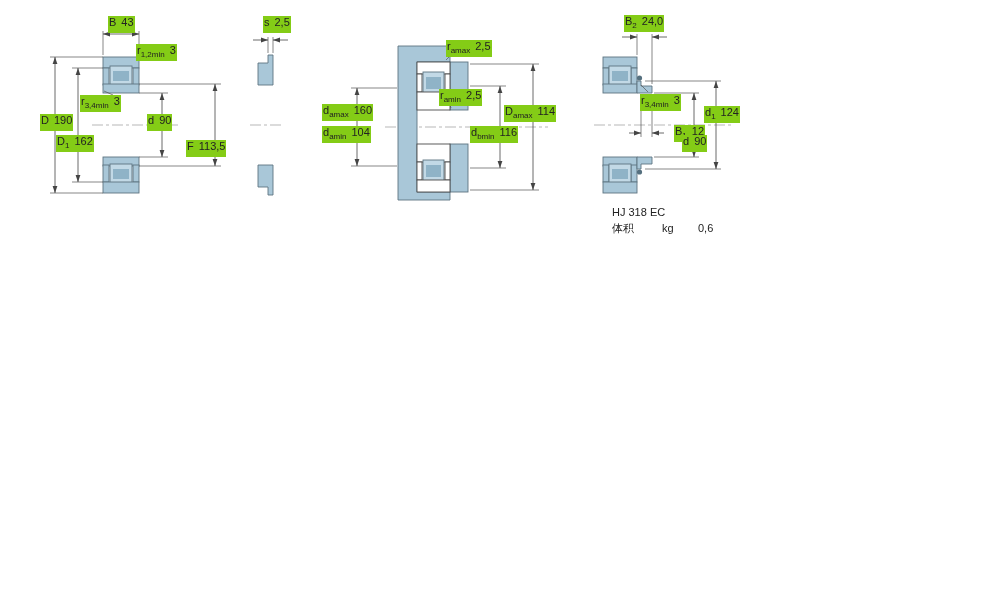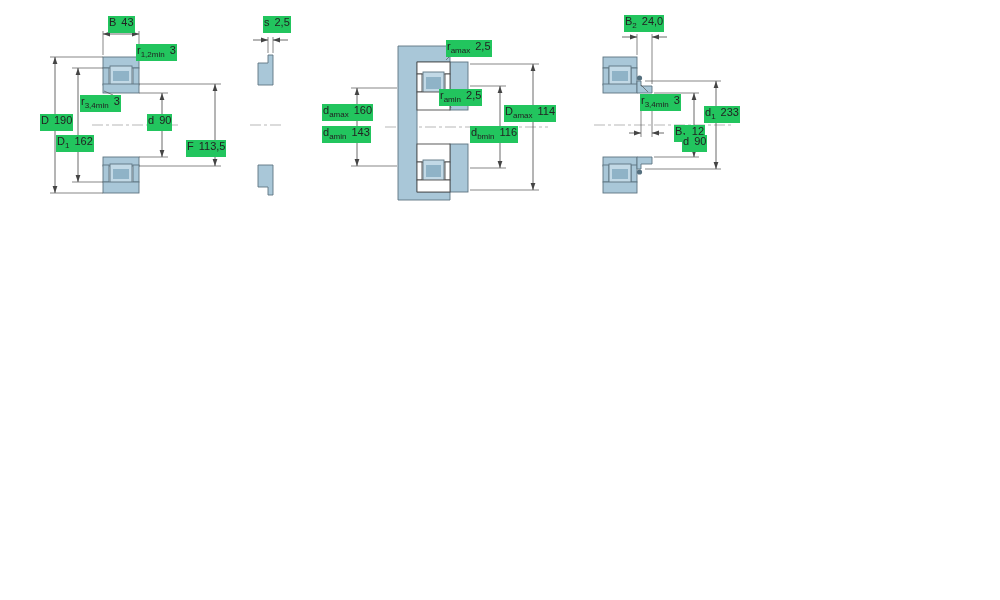--- a/index.html
+++ b/index.html
@@ -5,21 +5,21 @@
   html,body{margin:0;padding:0;background:#fff;}
   .stage{position:relative;width:1000px;height:600px;background:#fff;overflow:hidden;
          font-family:"Liberation Sans","DejaVu Sans",sans-serif;color:#222;}
   svg{position:absolute;left:0;top:0;}
   .steel{fill:#a9c7d8;stroke:#5e7482;stroke-width:0.9;}
   .roller{fill:#c2d9e6;stroke:#5e7482;stroke-width:0.9;}
   .rcore{fill:#8fb3c7;stroke:none;}
   .white{fill:#ffffff;stroke:#4a4a4a;stroke-width:0.9;}
   .cl line{stroke:#999;stroke-width:0.7;stroke-dasharray:11 3 3 3;}
   .ext line{stroke:#555;stroke-width:0.7;}
-  .dim{position:absolute;font-size:11px;line-height:12px;background:#22c55e;padding:0 1px;
+  .dim{position:absolute;font-size:11px;line-height:12px;background:#84cc16;padding:0 1px;
        white-space:nowrap;color:#222;}
   .dim sub{font-size:8px;}
   .dim .val{margin-left:5px;}
   .tblock{position:absolute;font-size:11px;line-height:13px;white-space:nowrap;color:#222;}
   .tblock .title{font-weight:bold;font-size:12px;}
   .tb-row{margin-top:3px;}
   .tb-row sub{font-size:8px;}
   .w52{display:inline-block;width:52px;}
   .w50{display:inline-block;width:50px;}
   .w36{display:inline-block;width:36px;}
@@ -182,24 +182,30 @@
   <span class="dim" style="left:136px;top:44px"><span class="sym">r</span><sub>1,2min</sub><span class="val">3</span></span>
   <span class="dim" style="left:80px;top:95px"><span class="sym">r</span><sub>3,4min</sub><span class="val">3</span></span>
   <span class="dim" style="left:40px;top:114px"><span class="sym">D</span><sub></sub><span class="val">190</span></span>
   <span class="dim" style="left:56px;top:135px"><span class="sym">D</span><sub>1</sub><span class="val">162</span></span>
   <span class="dim" style="left:147px;top:114px"><span class="sym">d</span><sub></sub><span class="val">90</span></span>
   <span class="dim" style="left:186px;top:140px"><span class="sym">F</span><sub></sub><span class="val">113,5</span></span>
   <span class="dim" style="left:263px;top:16px"><span class="sym">s</span><sub></sub><span class="val">2,5</span></span>
   <span class="dim" style="left:446px;top:40px"><span class="sym">r</span><sub>amax</sub><span class="val">2,5</span></span>
   <span class="dim" style="left:439px;top:89px"><span class="sym">r</span><sub>amin</sub><span class="val">2,5</span></span>
   <span class="dim" style="left:322px;top:104px"><span class="sym">d</span><sub>amax</sub><span class="val">160</span></span>
-  <span class="dim" style="left:322px;top:126px"><span class="sym">d</span><sub>amin</sub><span class="val">143</span></span>
+  <span class="dim" style="left:322px;top:126px"><span class="sym">d</span><sub>amin</sub><span class="val">104</span></span>
   <span class="dim" style="left:504px;top:105px"><span class="sym">D</span><sub>amax</sub><span class="val">114</span></span>
   <span class="dim" style="left:470px;top:126px"><span class="sym">d</span><sub>bmin</sub><span class="val">116</span></span>
   <span class="dim" style="left:624px;top:15px"><span class="sym">B</span><sub>2</sub><span class="val">24,0</span></span>
   <span class="dim" style="left:640px;top:94px"><span class="sym">r</span><sub>3,4min</sub><span class="val">3</span></span>
   <span class="dim" style="left:674px;top:125px"><span class="sym">B</span><sub>1</sub><span class="val">12</span></span>
-  <span class="dim" style="left:704px;top:106px"><span class="sym">d</span><sub>1</sub><span class="val">233</span></span>
+  <span class="dim" style="left:704px;top:106px"><span class="sym">d</span><sub>1</sub><span class="val">124</span></span>
   <span class="dim" style="left:682px;top:135px"><span class="sym">d</span><sub></sub><span class="val">90</span></span>
 
 
+  <div class="tblock" style="left:612px;top:206px">
+    <div>HJ 318 EC</div>
+    <div class="tb-row">
+      <span class="w50">体积</span><span class="w36">kg</span><span>0,6</span>
+    </div>
+  </div>
 
 </div>
 
 </body></html>

